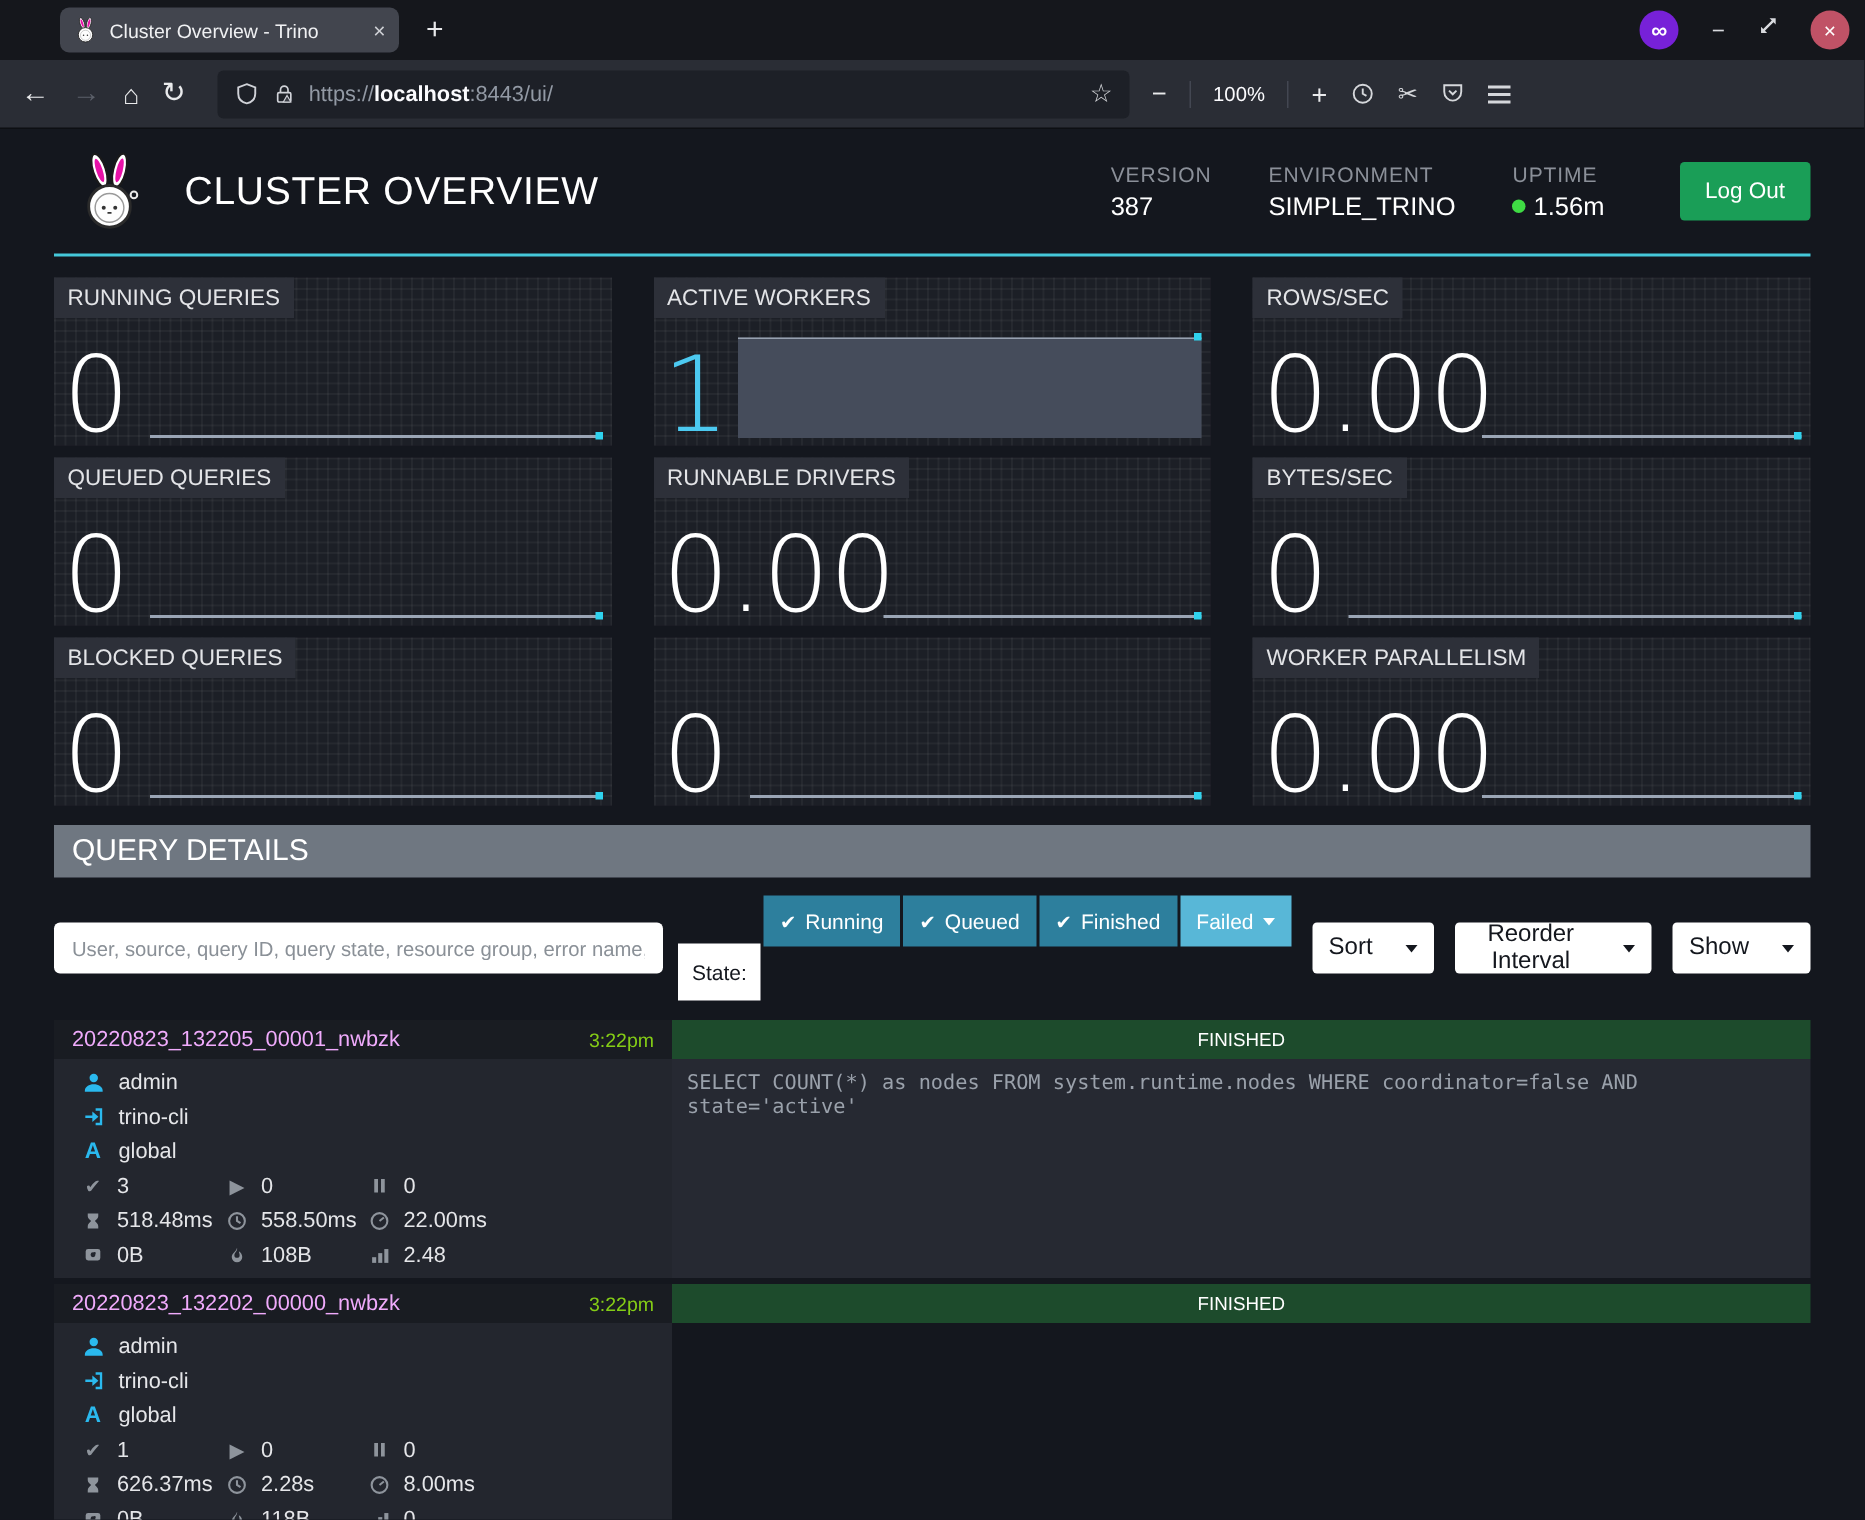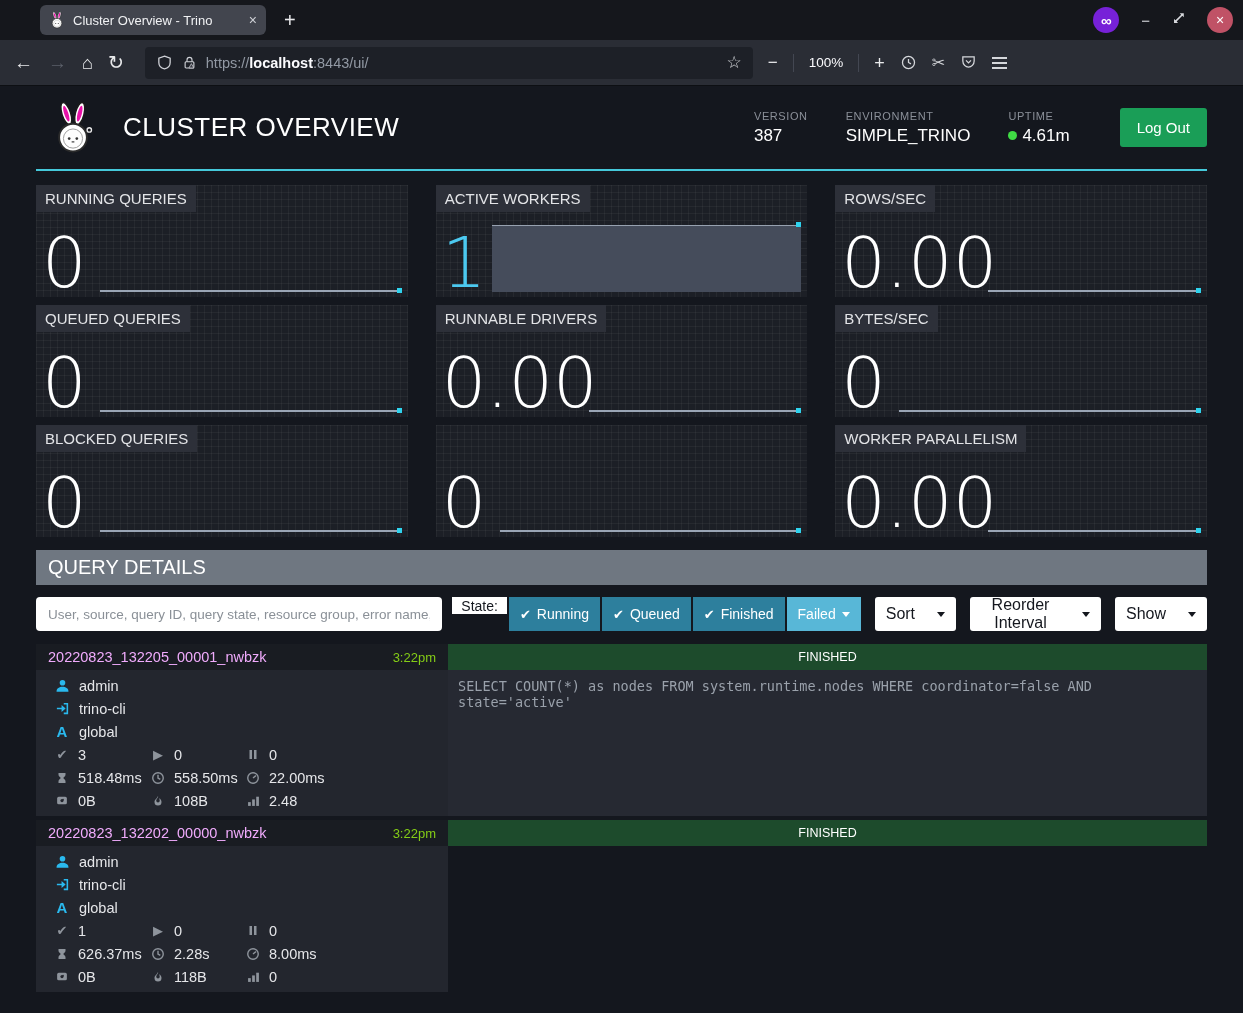--- a/index.html
+++ b/index.html
@@ -33,21 +33,21 @@
   .tool-ic { color:#d5d7db; font-size:16px; display:flex; align-items:center; }
   .hamburger { display:flex; flex-direction:column; gap:3px; }
   .hamburger span { width:15px; height:2px; background:#d5d7db; display:block; }
 
   
   .page { padding:0 36px; }
   .page-header { height:85px; display:flex; align-items:center; border-bottom:2px solid #45c8da; }
   .logo { margin:0 27px 0 14px; }
   .page-title { color:#fff; font-size:26px; letter-spacing:.5px; }
   .hdr-right { margin-left:auto; display:flex; align-items:center; gap:38px; }
-  .info-label { color:#8b9099; font-size:11px; letter-spacing:.6px; }
+  .info-label { color:#8b9099; font-size:14px; letter-spacing:.6px; }
   .info-value { color:#fff; font-size:17px; margin-top:4px; display:flex; align-items:center; gap:5px; }
   .updot { width:9px; height:9px; border-radius:50%; background:#3fdb44; display:inline-block; }
   .logout { background:#1a9e57; color:#fff; font-size:15px; border:none; border-radius:3px; padding:11px 17px; margin-left:12px; }
 
   .tiles { margin-top:14px; display:grid; grid-template-columns:repeat(3,1fr); gap:8px 28px; }
   .tile { height:112px; position:relative; background-color:#1c1f26;
           background-image:linear-gradient(rgba(255,255,255,.045) 1px,transparent 1px),
                            linear-gradient(90deg,rgba(255,255,255,.045) 1px,transparent 1px);
           background-size:7px 7px; }
   .tile-label { position:absolute; top:0; left:0; background:#2d3039; color:#e3e4e7; font-size:15px; padding:5px 9px; }
@@ -59,21 +59,21 @@
   .spark::after { content:""; position:absolute; right:0; top:-2px; width:5px; height:5px; background:#2fd3ee; }
   .spark-area { position:absolute; left:56px; right:6px; top:40px; bottom:5px; background:#454c5b; border-top:1px solid #97a1b0; }
   .spark-area::after { content:""; position:absolute; right:0; top:-4px; width:5px; height:5px; background:#2fd3ee; }
 
   .qd-bar { margin-top:13px; height:35px; background:#6f7781; color:#fff; font-size:20px; display:flex; align-items:center; padding:0 12px; }
 
   .filter-row { margin-top:12px; display:flex; align-items:center; }
   .search { width:532px; height:34px; border:none; border-radius:4px; padding:0 12px; font-size:13.5px; color:#333; background:#fff; }
   .search::placeholder { color:#8a9097; }
   .state-group { display:flex; gap:2px; margin-left:10px; }
-  .state-chip { background:#fff; color:#14171e; font-size:14px; height:17px; display:flex; align-items:center; padding:0 9px; }
+  .state-chip { background:#fff; color:#14171e; font-size:14px; height:38px; display:flex; align-items:center; padding:0 9px;margin-top:32px; }
   .state-btn { border:none; height:34px; background:#2d7f9d; color:#fff; font-size:14px; padding:0 11px;
                display:flex; align-items:center; gap:6px; }
   .state-btn.light { background:#58b7d7; }
   .wbtn { border:none; height:34px; background:#fff; color:#14171e; font-size:16px; border-radius:3px;
           padding:0 11px; display:flex; align-items:center; gap:22px; margin-left:14px; }
   .caret { width:0; height:0; border-left:4px solid transparent; border-right:4px solid transparent; border-top:5px solid #fff; display:inline-block; }
   .caret.dark { border-top-color:#14171e; }
 
   .query-list { margin-top:13px; }
   .query { display:flex; margin-bottom:4px; }
@@ -189,21 +189,21 @@
         <div class="info-value">387</div>
       </div>
       <div>
         <div class="info-label">ENVIRONMENT</div>
         <div class="info-value">SIMPLE_TRINO</div>
       </div>
       <div>
         <div class="info-label">UPTIME</div>
         <div class="info-value">
             <span class="updot"></span>
-            <span>4.61m</span>
+            <span>1.56m</span>
           </div>
       </div>
       <button class="logout">Log Out</button>
     </div>
   </div>
 
   <div class="tiles">
     <div class="tile">
       <span class="tile-label">RUNNING QUERIES</span>
       <span class="tile-value">0</span>

